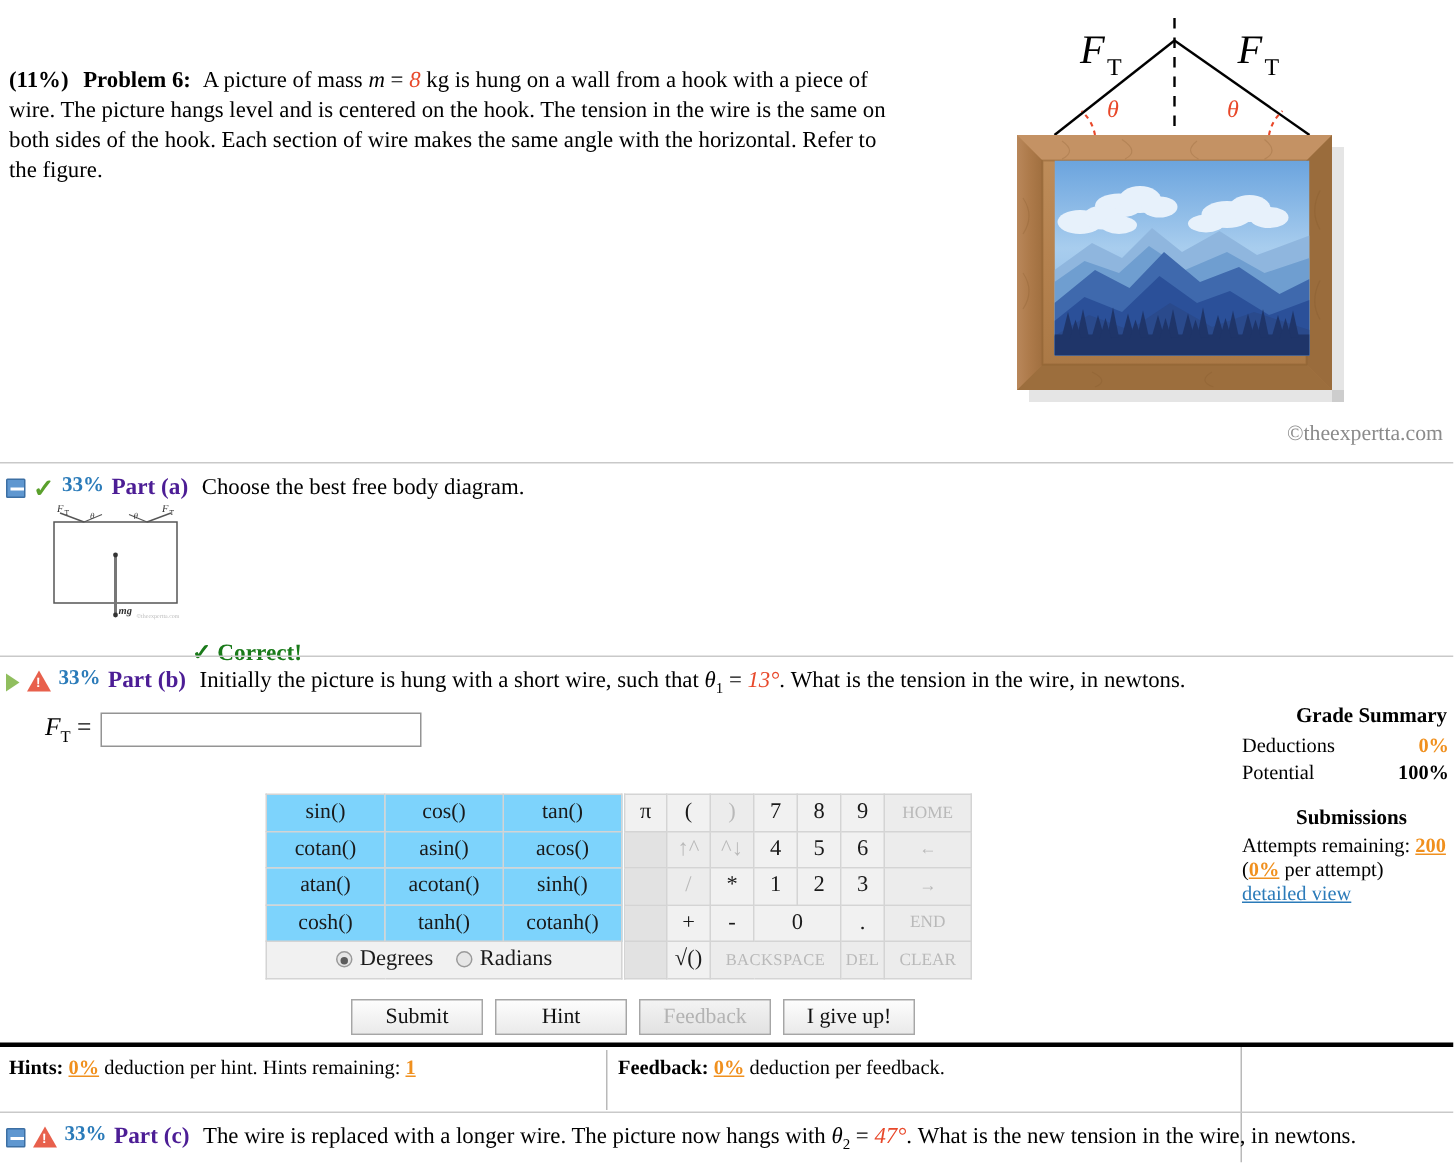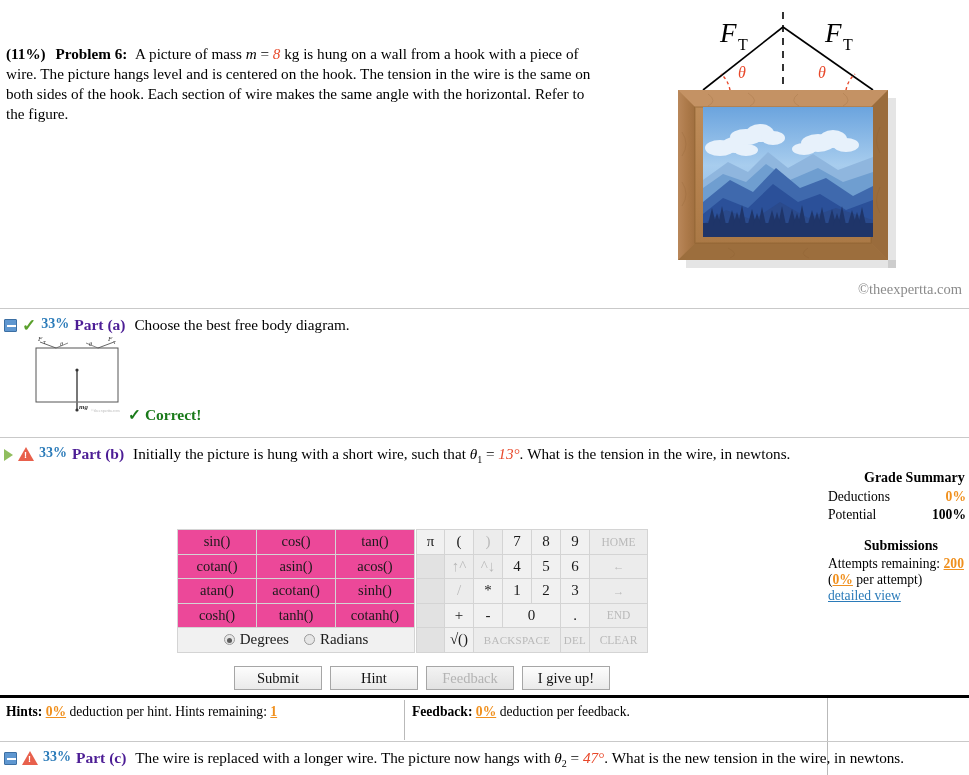--- a/index.html
+++ b/index.html
@@ -63,40 +63,40 @@
   }
   .ico-warn::after {
     content: "!"; position: absolute; left: -2px; top: 3px; font-size: 9px;
     color: #fff; font-weight: bold; font-family: "Liberation Sans", sans-serif;
   }
 
   
   .fbd { position: absolute; left: 28px; top: 334px; }
 
   .correct-msg {
-    position: absolute; left: 128px; top: 406px;
+    position: absolute; left: 128px; top: 426px;
     color: #1a7a1a; font-weight: bold; font-size: 15.5px; text-align: center;
   }
 
   
   .answer-row { position: absolute; left: 30px; top: 475px; display: flex; align-items: center; gap: 6px; }
   .ft-label { font-size: 17px; font-family: "Liberation Serif", serif; }
   .ft-label sub { font-size: 11px; }
   .answer-input {
     width: 214px; height: 23px; border: 1px solid #949494; background: #fff;
     font-family: "Liberation Serif", serif; font-size: 14px; padding: 0 4px;
     outline: none;
   }
 
   
   .keypad { position: absolute; left: 177px; top: 529px; display: flex; }
   .kp-fn { border-collapse: collapse; }
   .kp-fn td {
     width: 79px; height: 24.5px; text-align: center; vertical-align: middle;
-    border: 1px solid #d4d4d4; background: #ec4899;
+    border: 1px solid #d4d4d4; background: #7dd3fc;
     font-family: "Liberation Serif", serif; font-size: 14.5px; color: #1a1a1a;
     cursor: pointer; user-select: none;
   }
   .kp-fn td.radio-cell { background: #f1f1f1; cursor: default; }
   .radio-wrap { display: flex; align-items: center; justify-content: center; gap: 5px; font-size: 15px; }
   .radio-dot {
     display: inline-block; width: 11px; height: 11px; border-radius: 50%;
     border: 1px solid #9a9a9a; background: #e6e6e6; position: relative; vertical-align: -1px;
   }
   .radio-dot.on::after {
@@ -319,20 +319,27 @@
   <div class="part-row" style="left:4px; top:445px; width:860px;">
     <span class="ico ico-expand-tri"></span>
     <span class="ico ico-warn"></span>
     <span class="part-pct">33%</span>
     <span class="part-label">Part (b)</span>
     <span class="part-text" style="margin-left:4px;">
       <span>Initially the picture is hung with a short wire, such that </span><span class="mathvar">θ</span><sub style="font-size:10px;">1</sub><span> = </span><span class="red-val">13°</span><span>. What is the tension in the wire, in newtons.</span>
     </span>
   </div>
 
+  <div class="answer-row">
+    <span class="ft-label">
+      <span class="mathvar">F</span><sub>T</sub>
+      <span>=</span>
+    </span>
+    <input class="answer-input" type="text" value="" style="">
+  </div>
 
   <div class="keypad">
     <table class="kp-fn">
       <tbody>
         <tr>
           <td>sin()</td>
           <td>cos()</td>
           <td>tan()</td>
         </tr>
         <tr>

